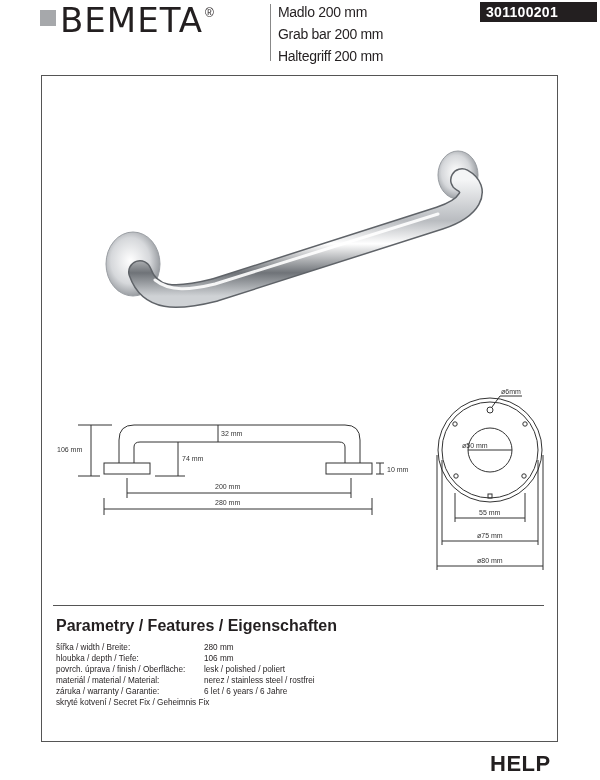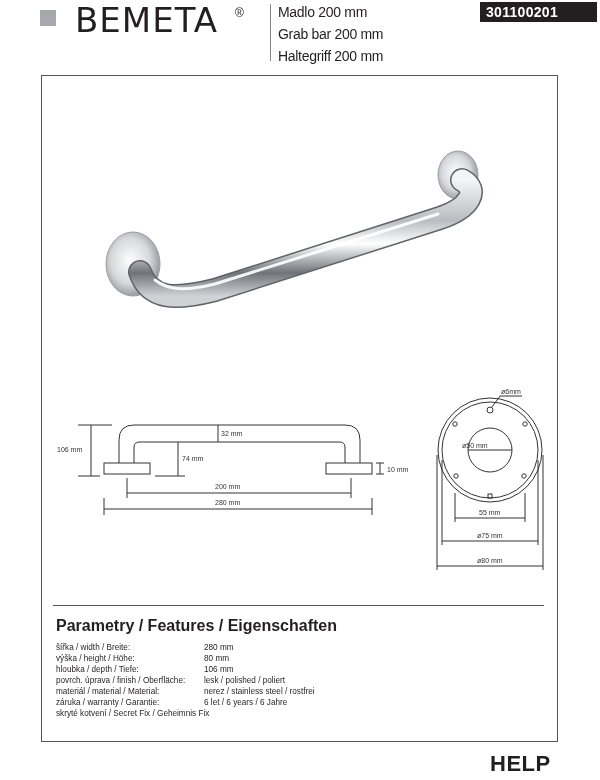--- a/index.html
+++ b/index.html
@@ -1,18 +1,18 @@
 <!DOCTYPE html>
 <html><head>
 <meta charset="utf-8">
 <style>
   html, body { margin: 0; padding: 0; background: #ffffff; }
   body { width: 600px; height: 780px; position: relative; overflow: hidden; font-family: "Liberation Sans", "DejaVu Sans", sans-serif; color: #231f20; }
 
-  .logo { position: absolute; left: 40px; top: 4px; height: 32px; display: flex; align-items: flex-start; gap: 15px; }
+  .logo { position: absolute; left: 40px; top: 4px; height: 32px; display: flex; align-items: flex-start; }
   .logo-square { width: 16px; height: 16px; background: #a6a8ab; margin-top: 6px; margin-right: 4px; }
   .logo-text { font-family: "DejaVu Sans", sans-serif; font-size: 34px; letter-spacing: 1px; line-height: 32px; font-weight: 400; color: #231f20; }
   .logo-reg { font-size: 12px; line-height: 14px; margin-left: 2px; margin-top: 2px; }
 
   .vsep { position: absolute; left: 270px; top: 4px; width: 1px; height: 57px; background: #888; }
   .titles { position: absolute; left: 278px; top: 1px; }
   .titles div { font-family: "Liberation Sans", sans-serif; font-weight: 400; font-size: 14px; line-height: 22px; letter-spacing: -0.3px; color: #231f20; }
 
   .code-badge { position: absolute; left: 480px; top: 2px; width: 117px; height: 20px; background: #231f20; color: #fff; font-weight: 700; font-size: 14px; line-height: 20px; padding-left: 6px; box-sizing: border-box; letter-spacing: 0.3px; }
 
@@ -146,24 +146,20 @@
 </svg>
 
 <div class="params-rule"></div>
 <div class="params-title">Parametry / Features / Eigenschaften</div>
 <div class="params">
   <div class="param-row">
     <span class="param-label">šířka / width / Breite:</span>
     <span class="param-value">280 mm</span>
   </div>
   <div class="param-row">
-    <span class="param-label">výška / height / Höhe:</span>
-    <span class="param-value">80 mm</span>
-  </div>
-  <div class="param-row">
     <span class="param-label">hloubka / depth / Tiefe:</span>
     <span class="param-value">106 mm</span>
   </div>
   <div class="param-row">
     <span class="param-label">povrch. úprava / finish / Oberfläche:</span>
     <span class="param-value">lesk / polished / poliert</span>
   </div>
   <div class="param-row">
     <span class="param-label">materiál / material / Material:</span>
     <span class="param-value">nerez / stainless steel / rostfrei</span>

